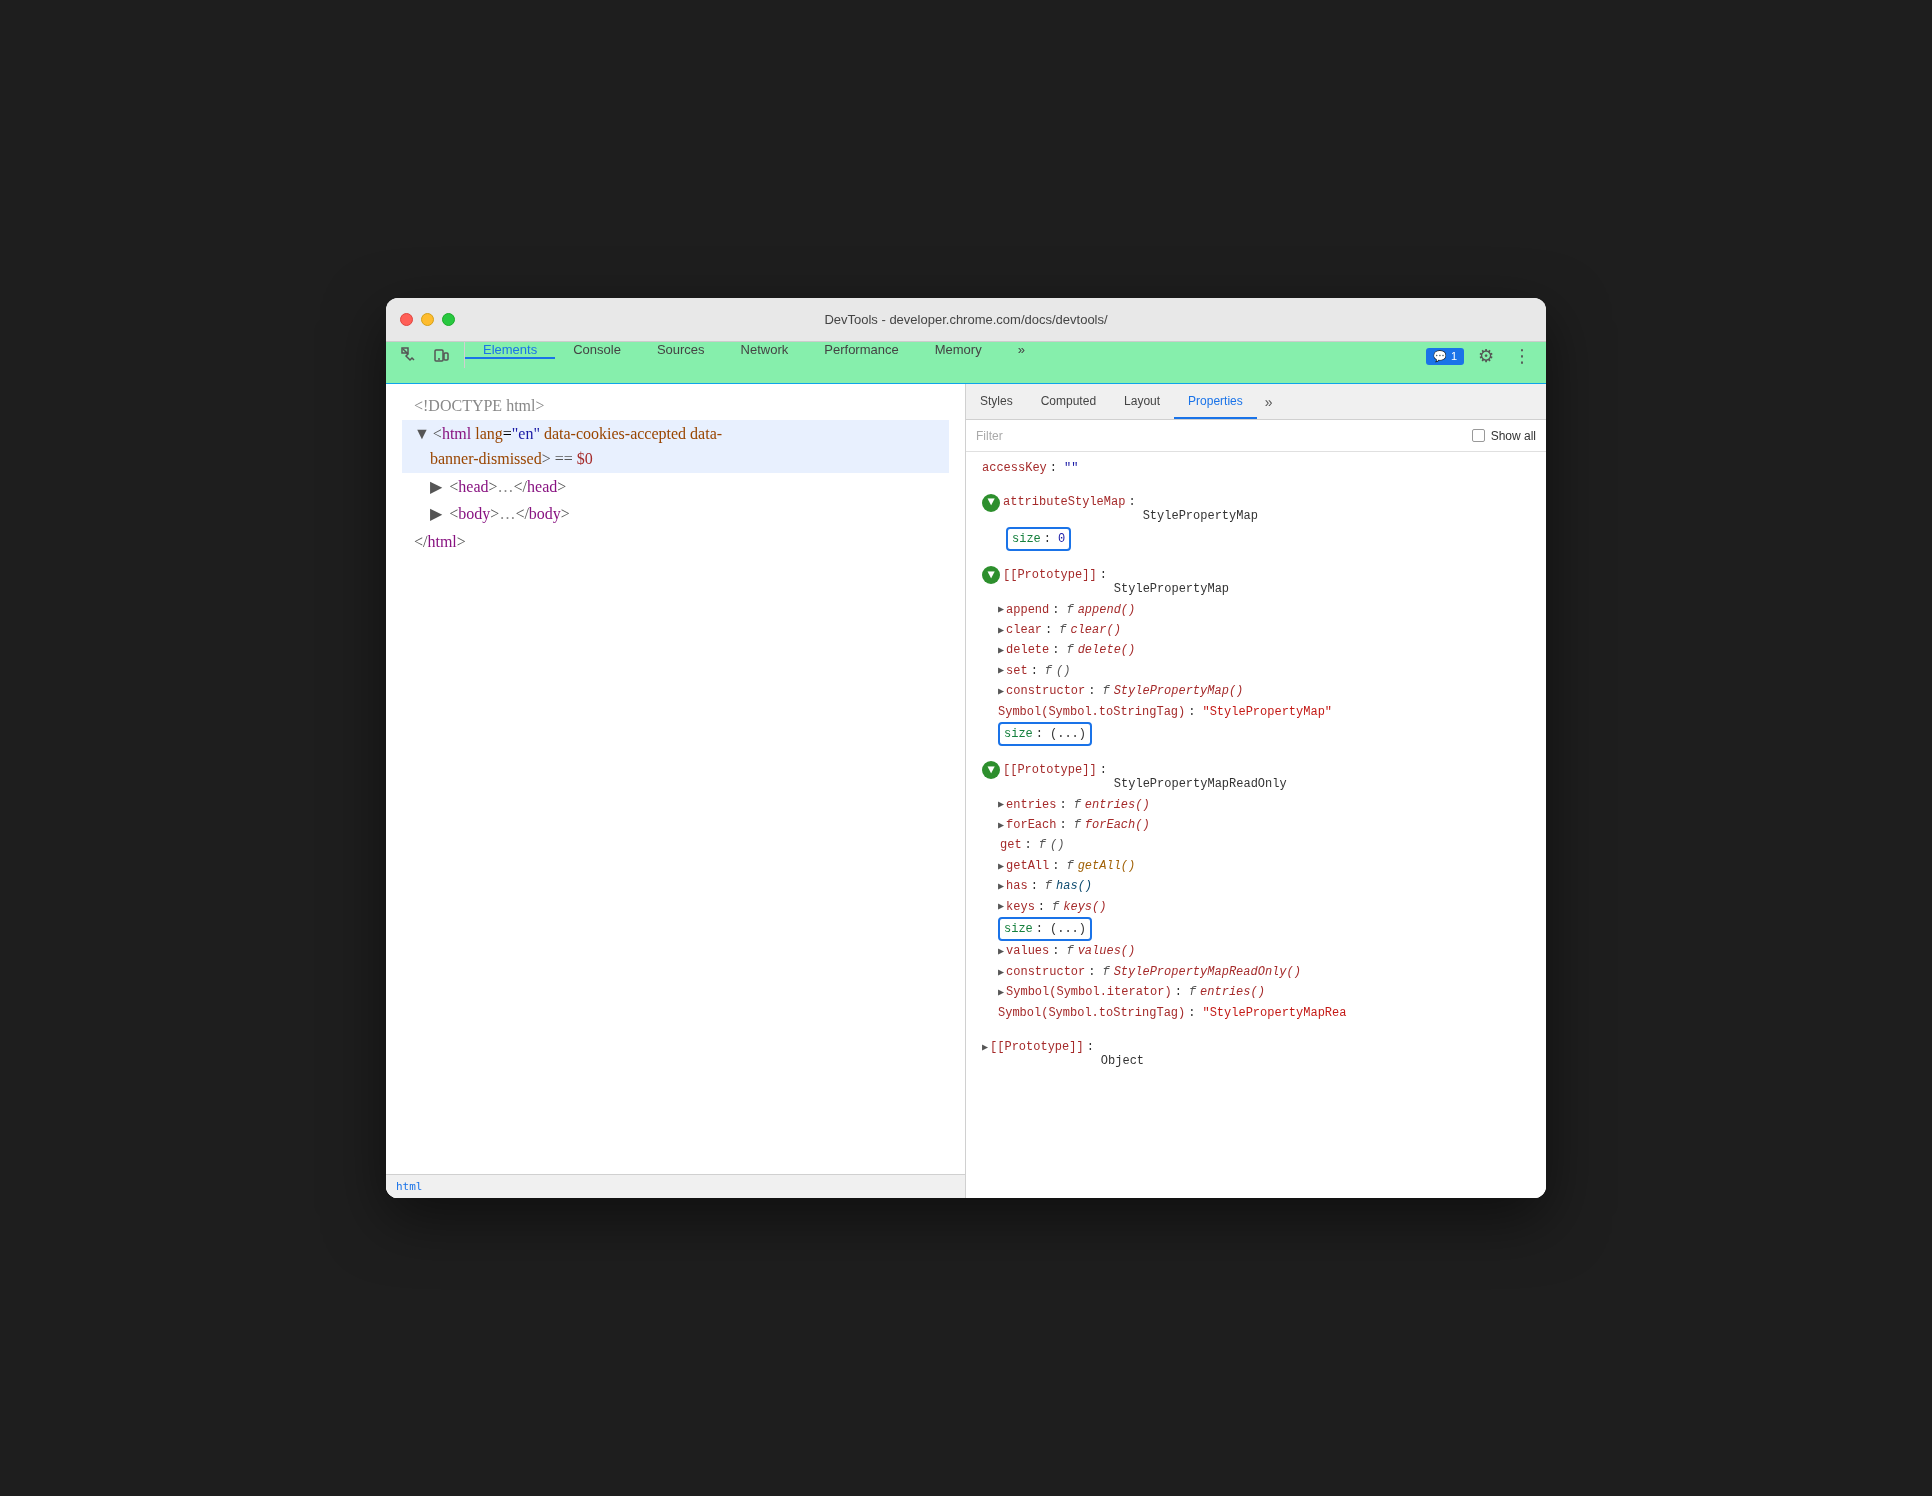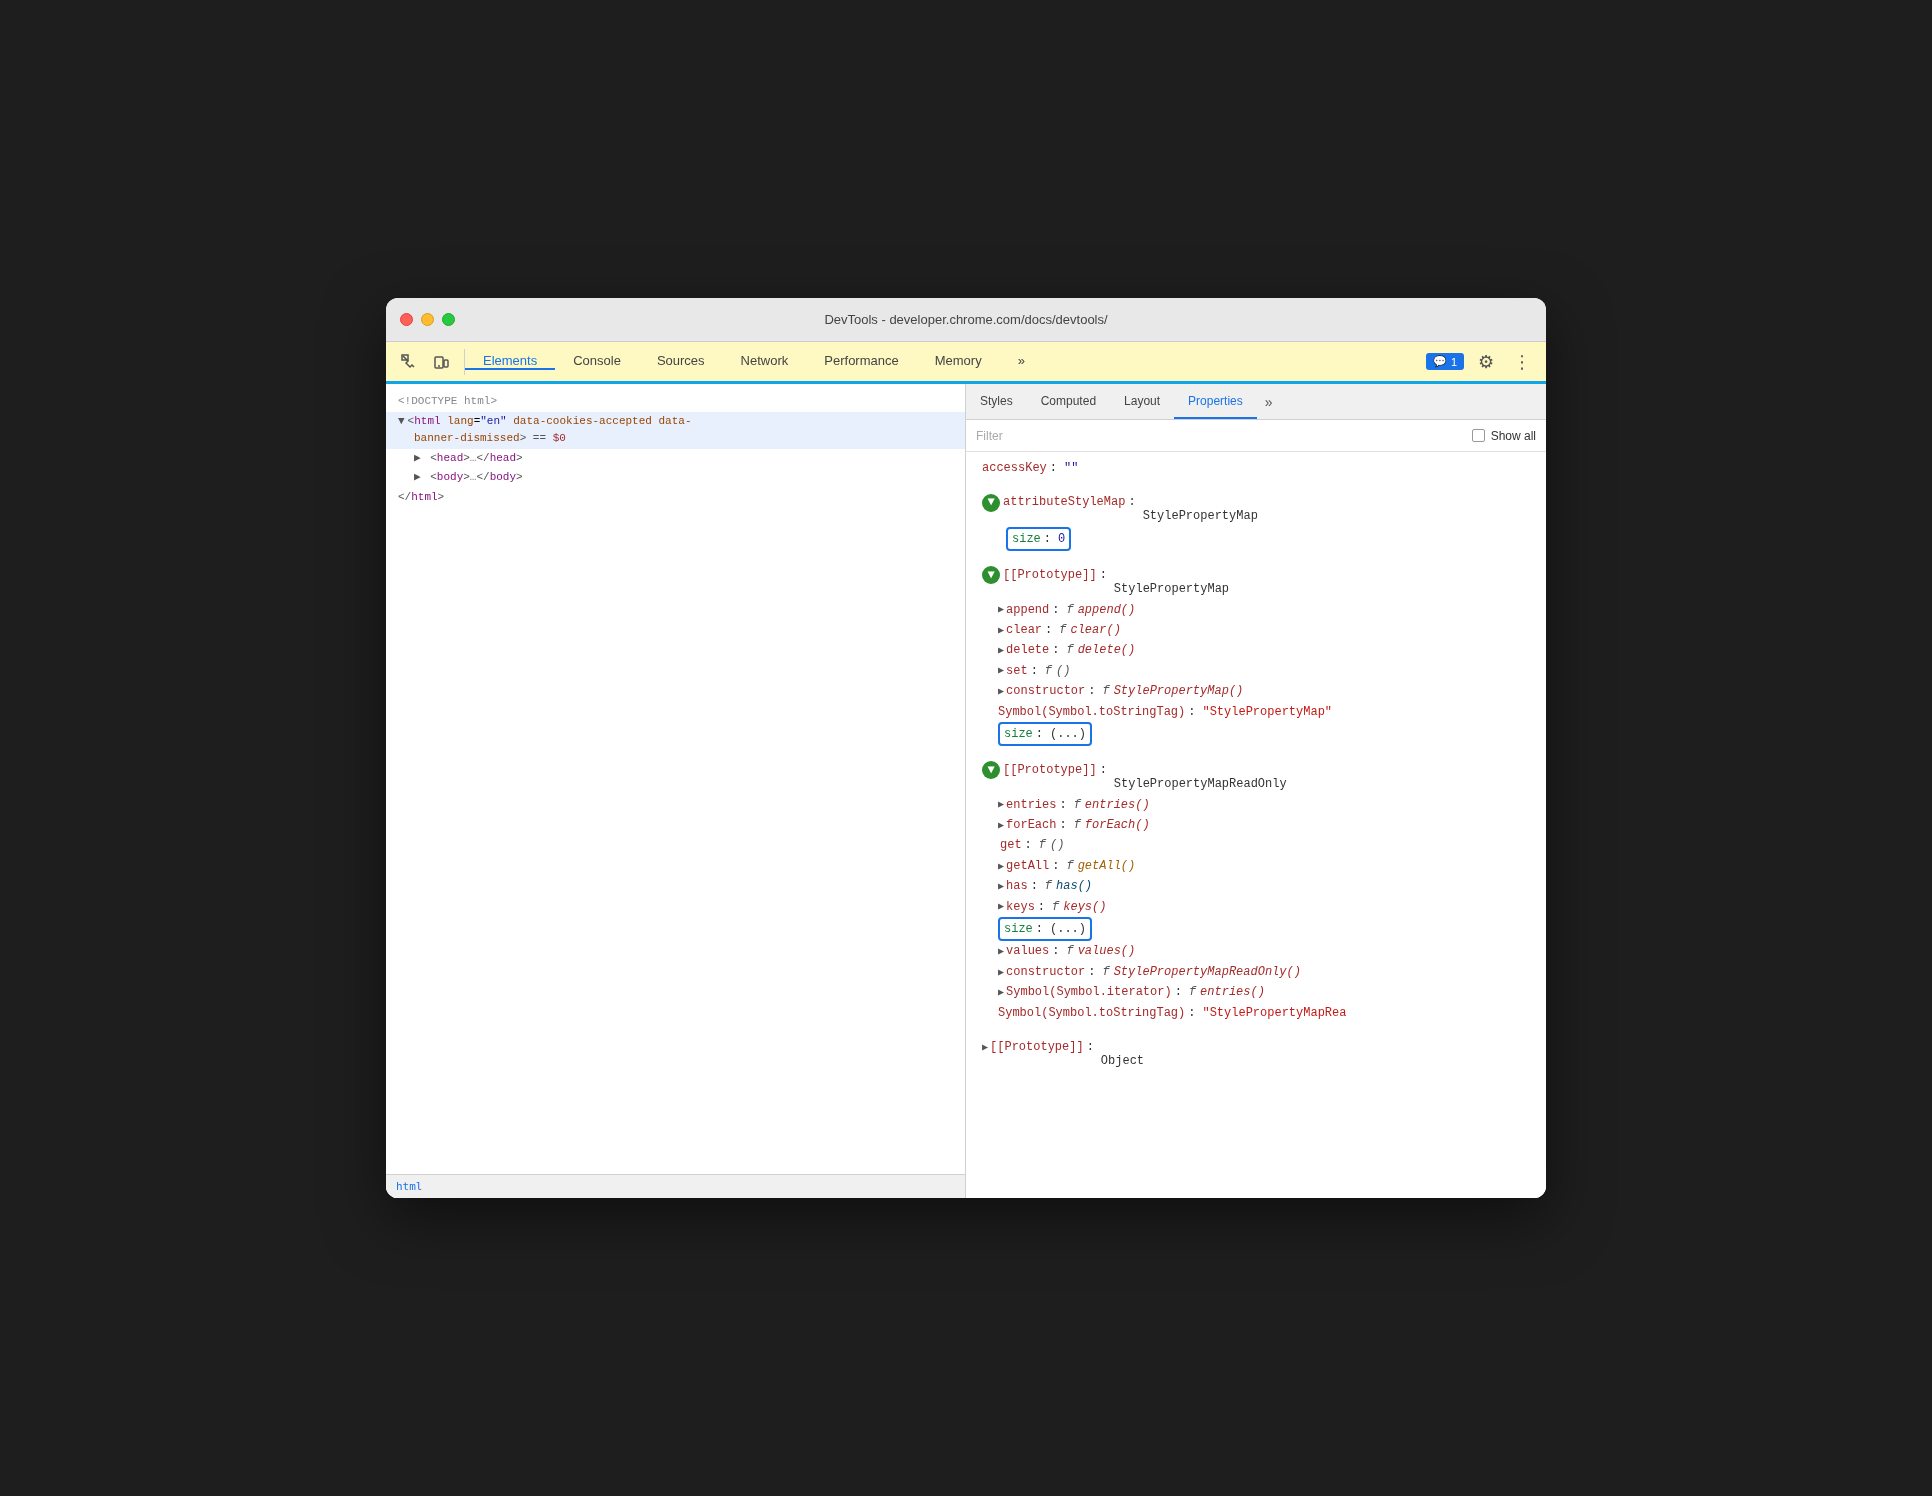--- a/index.html
+++ b/index.html
@@ -57,25 +57,25 @@
     
     .devtools {
       display: flex;
       flex-direction: column;
       flex: 1;
       background: #ffffff;
       overflow: hidden;
     }
     
     .toolbar {
-      background: #fef9c3;
-      border-bottom: 3px solid #0ea5e9;
+      background: #86efac;
+      border-bottom: 1px solid #0ea5e9;
       height: 42px;
       display: flex;
-      align-items: center;
+      align-items: flex-start;
       flex-shrink: 0;
     }
     .toolbar-icons {
       display: flex;
       align-items: center;
       padding: 0 10px;
       gap: 6px;
       border-right: 1px solid #d0d0d0;
     }
     .toolbar-icon-btn {
@@ -147,23 +147,23 @@
       width: 50%;
       border-right: 1px solid #d0d0d0;
       display: flex;
       flex-direction: column;
       background: #fff;
       overflow: hidden;
     }
     .elements-content {
       flex: 1;
       overflow: auto;
-      padding: 8px 0;
-      font-family: Liberation Mono, monospace;
-      font-size: 11px;
+      padding: 8px 16px;
+      font-family: Liberation Serif, serif;
+      font-size: 16px;
       line-height: 1.6;
     }
     .elem-line {
       padding: 1px 8px 1px 12px;
       white-space: nowrap;
       cursor: default;
     }
     .elem-line.selected {
       background: #e8f0fe;
     }

